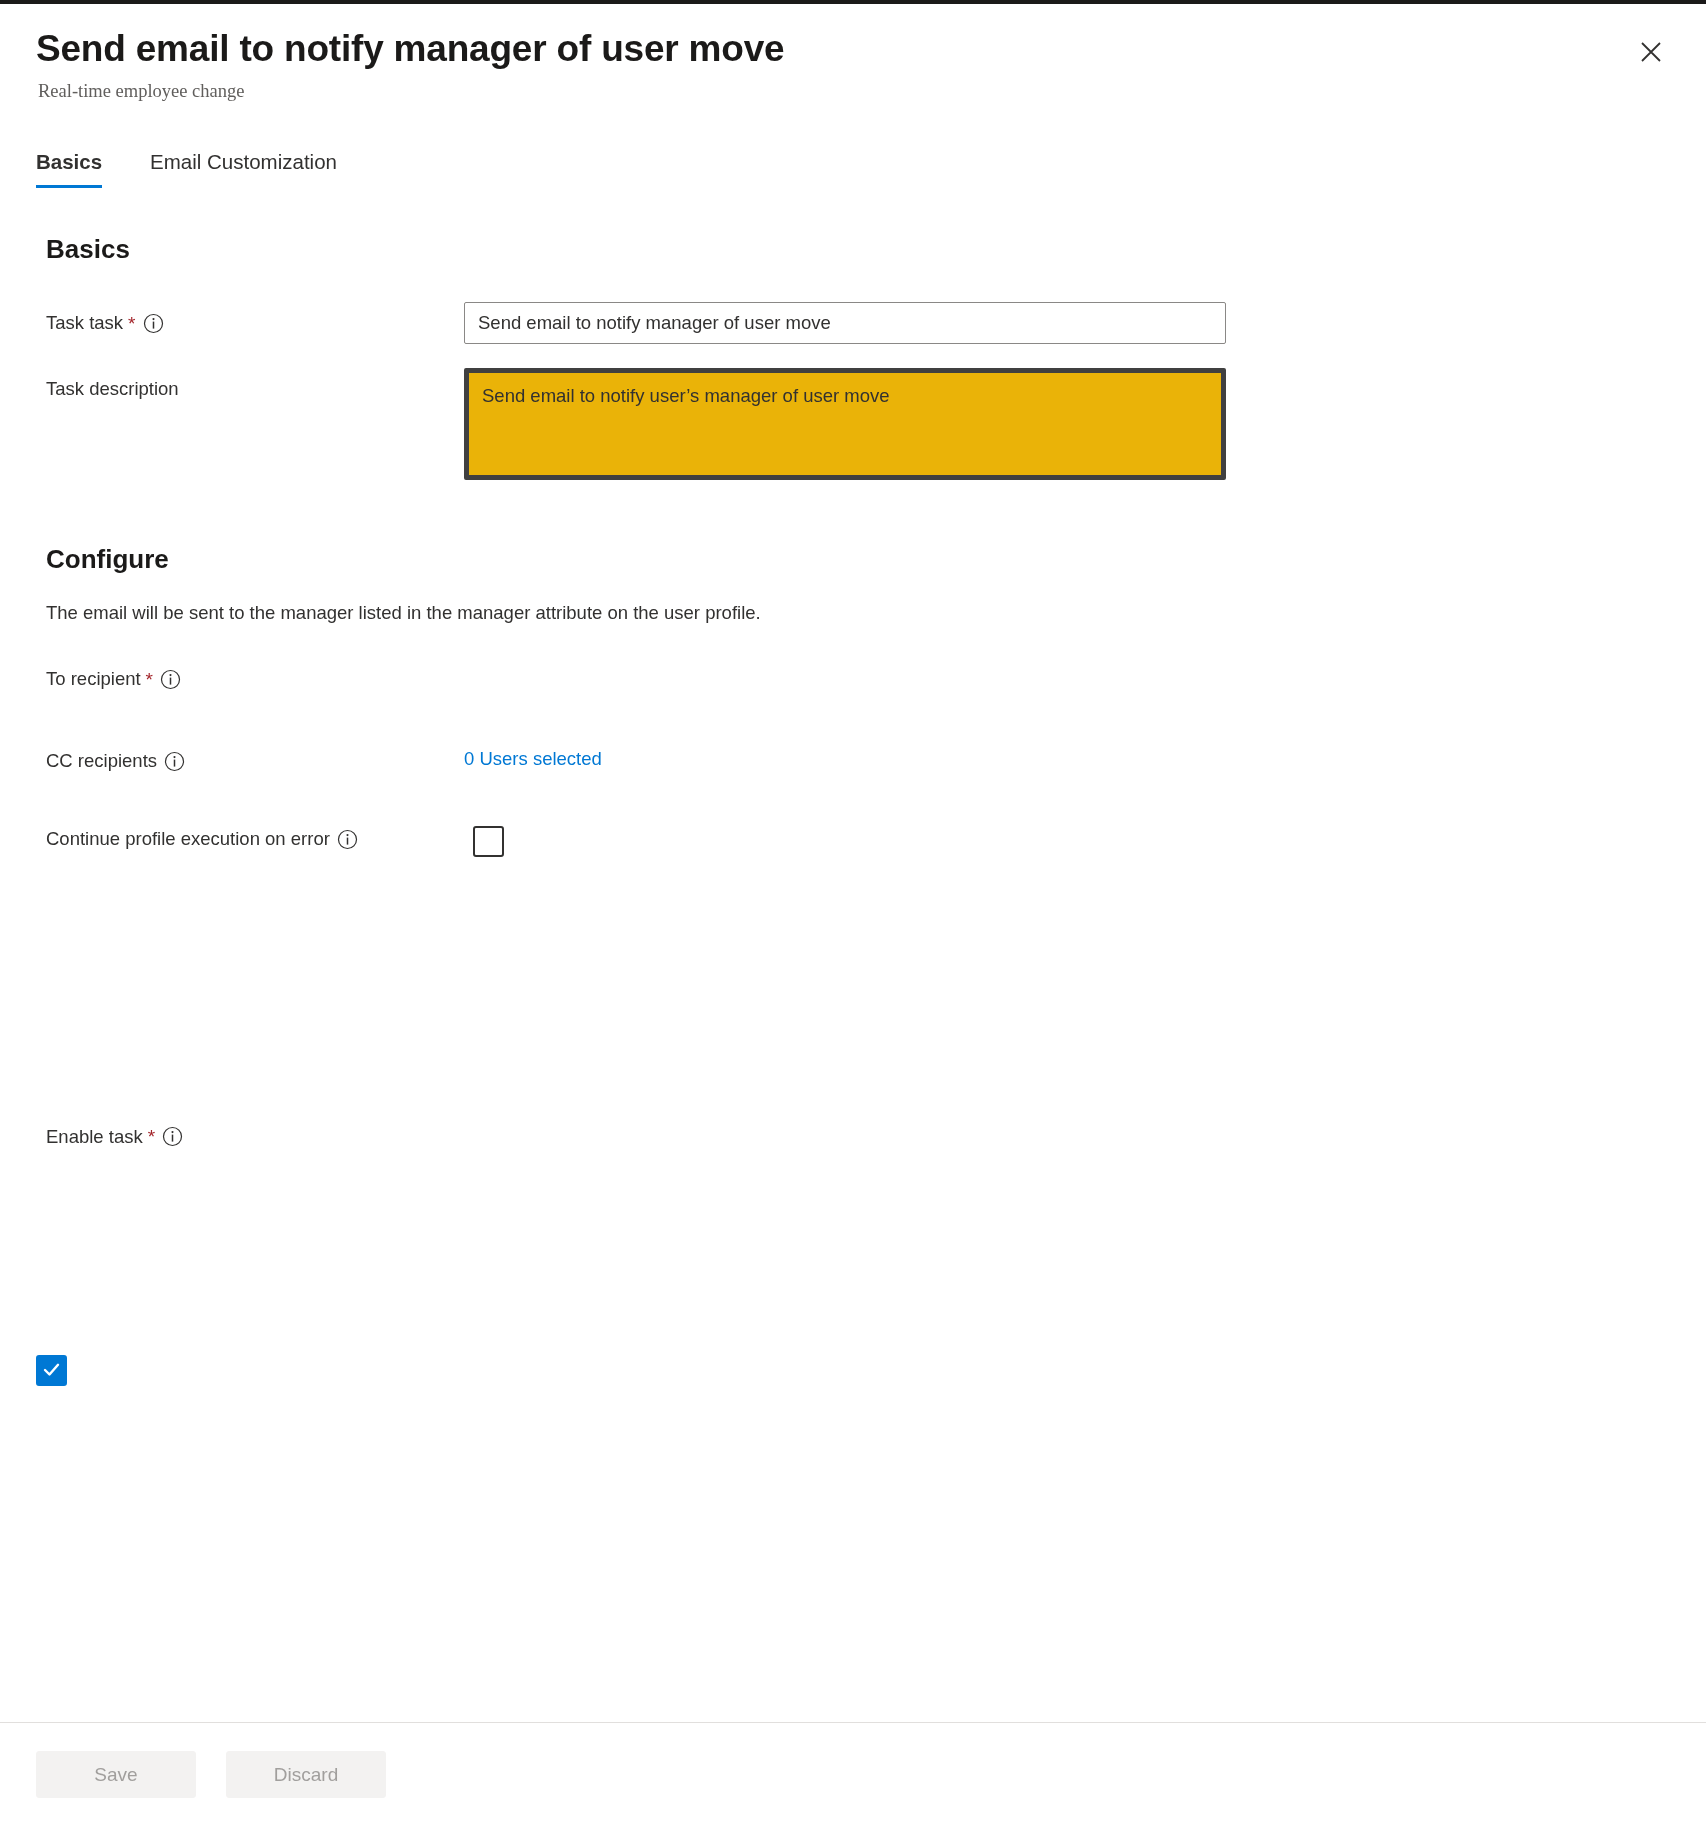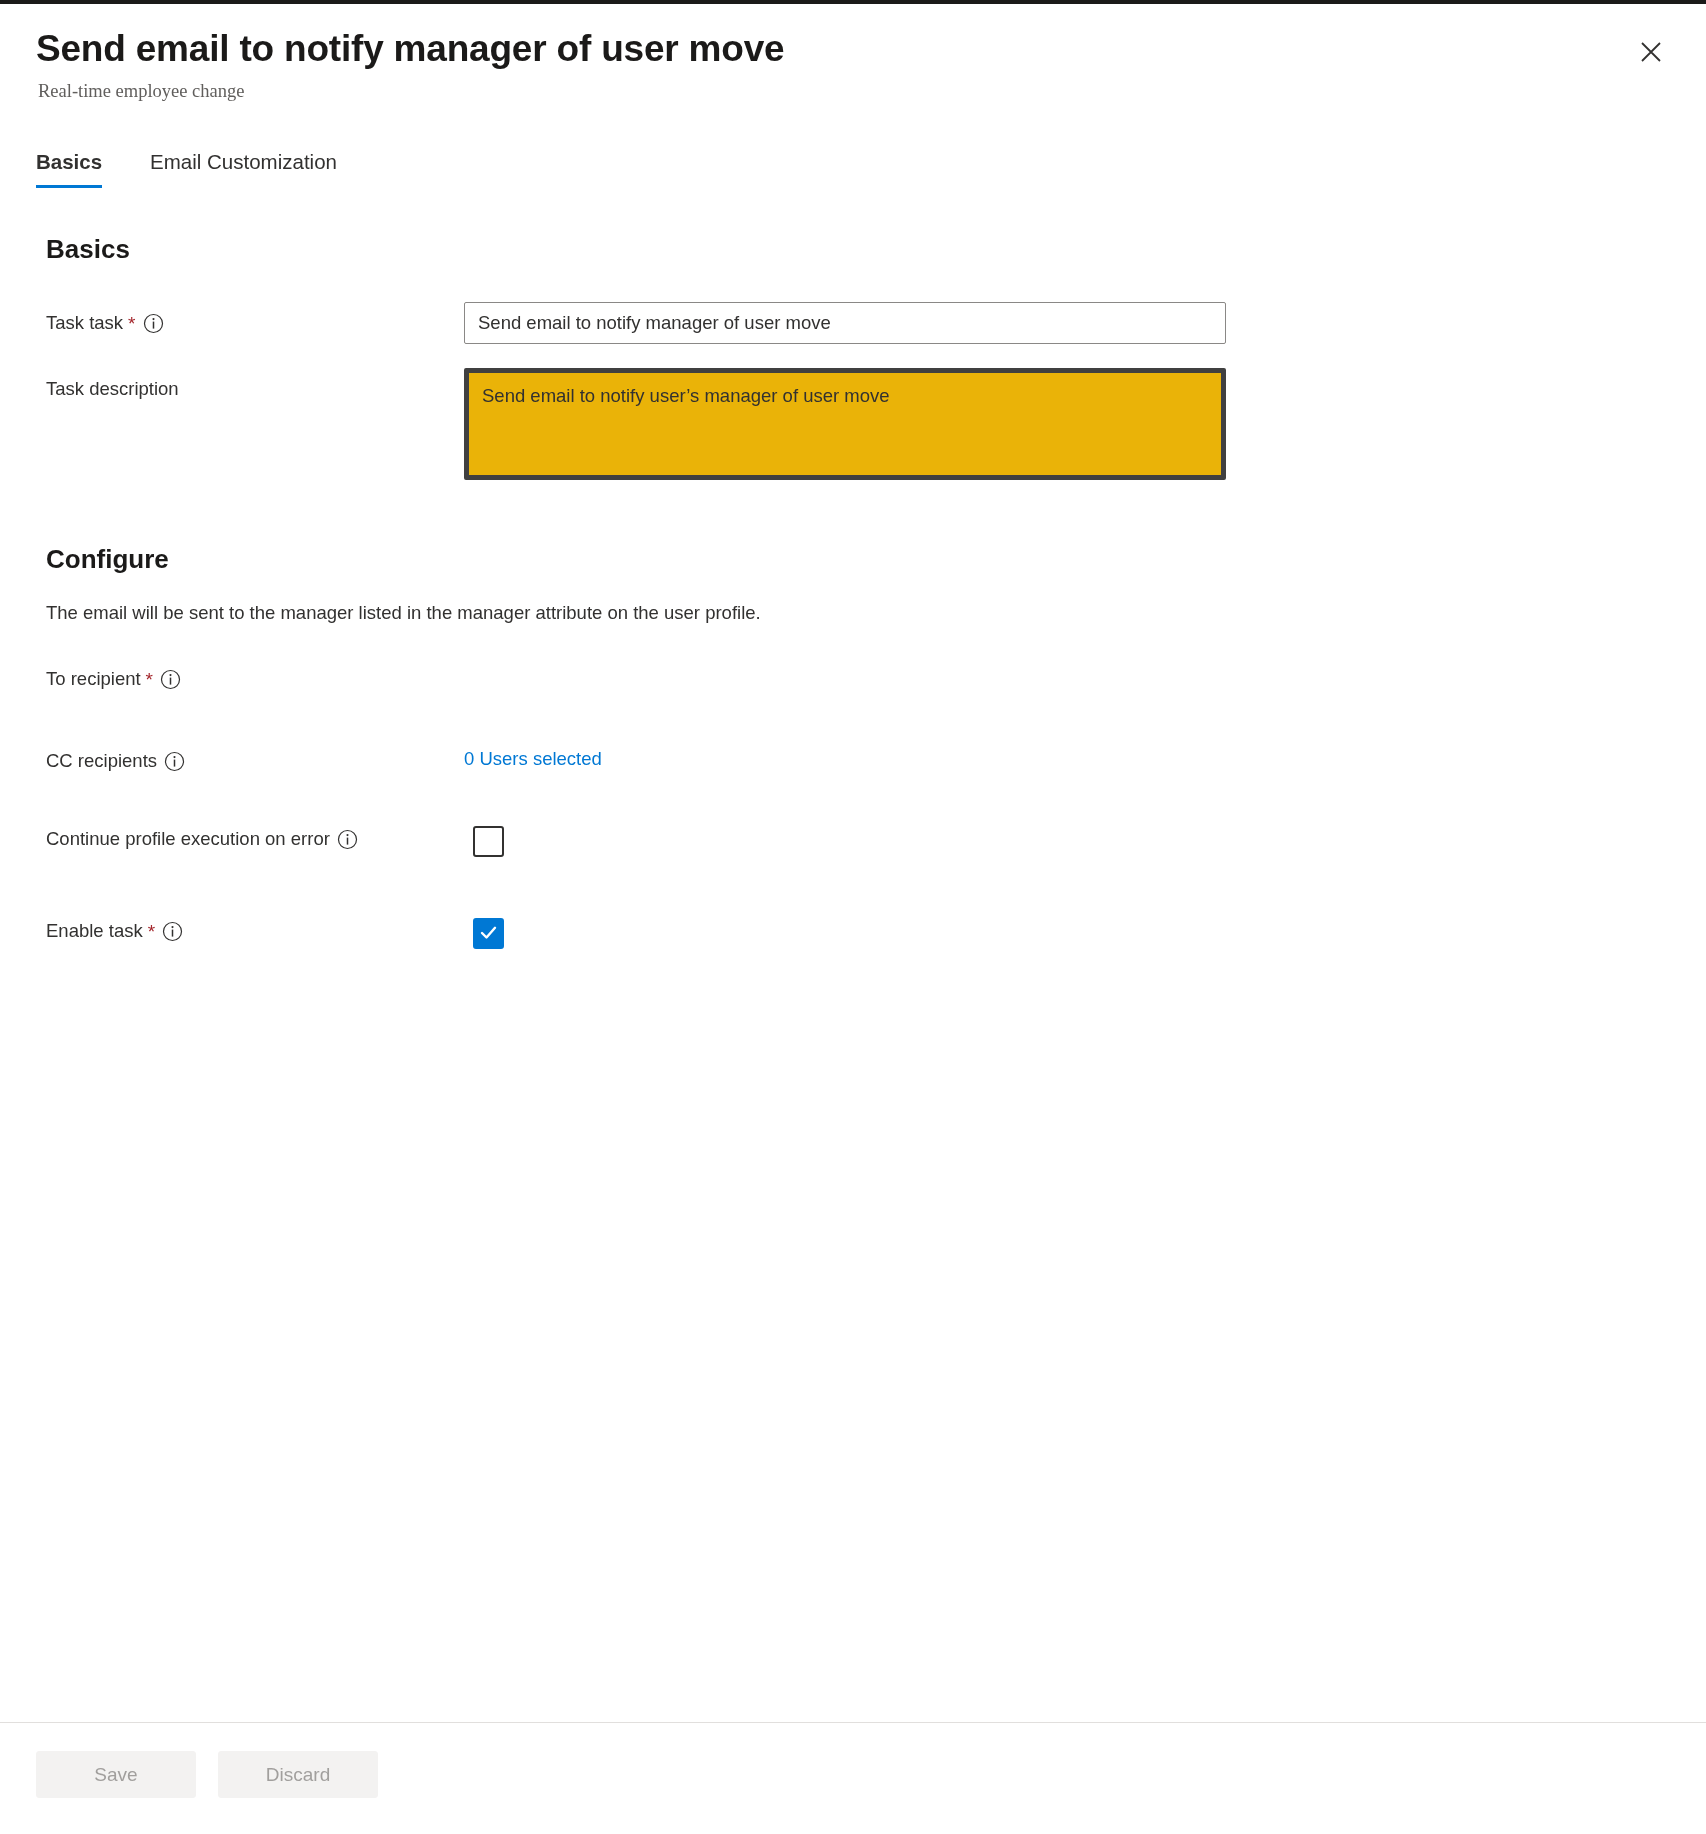--- a/index.html
+++ b/index.html
@@ -122,21 +122,21 @@
     display: flex;
     align-items: flex-start;
     margin-top: 28px;
     min-height: 42px;
   }
   .form-row.row-taskname { margin-top: 36px; }
   .form-row.row-taskdesc { margin-top: 24px; }
   .form-row.row-torecipient { margin-top: 32px; }
   .form-row.row-ccrecipients { margin-top: 40px; }
   .form-row.row-continue { margin-top: 44px; }
-  .form-row.row-enable { margin-top: 50px; }
+  .form-row.row-enable { margin-top: 50px; flex-direction: column; }
 
   .field-label {
     width: 428px;
     flex: 0 0 428px;
     padding-left: 10px;
     padding-top: 8px;
     font-size: 18.5px;
     line-height: 26px;
     color: #323130;
     display: flex;
@@ -245,21 +245,21 @@
     left: 0;
     bottom: 0;
     width: 1706px;
     height: 112px;
     border-top: 1px solid #e1dfdd;
     background: #ffffff;
   }
   .footer-inner {
     display: flex;
     align-items: center;
-    gap: 22px;
+    gap: 30px;
     padding: 28px 0 0 36px;
   }
   .footer-button {
     min-width: 160px;
     height: 47px;
     padding: 0 24px;
     font-family: inherit;
     font-size: 19px;
     line-height: 45px;
     color: #a19f9d;

